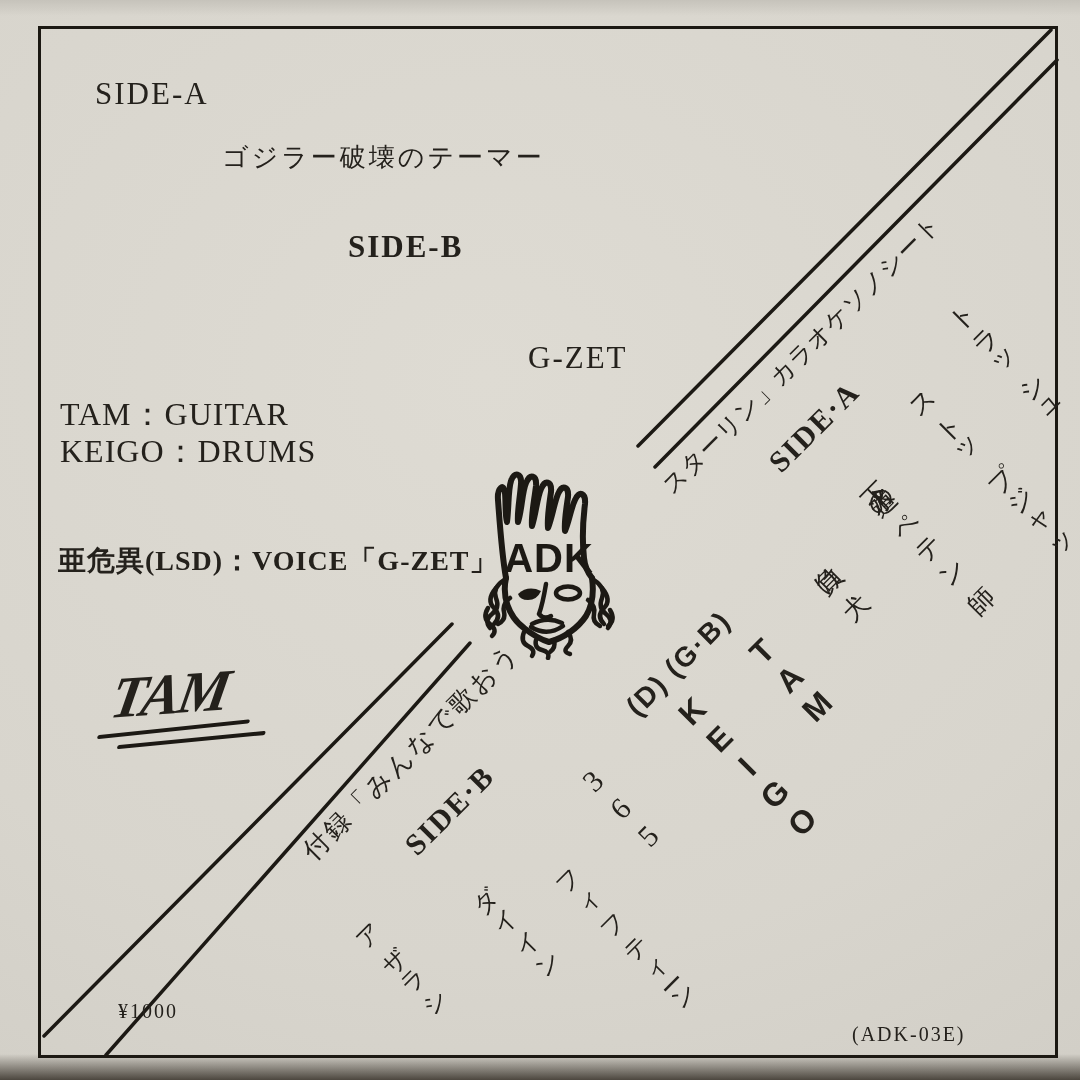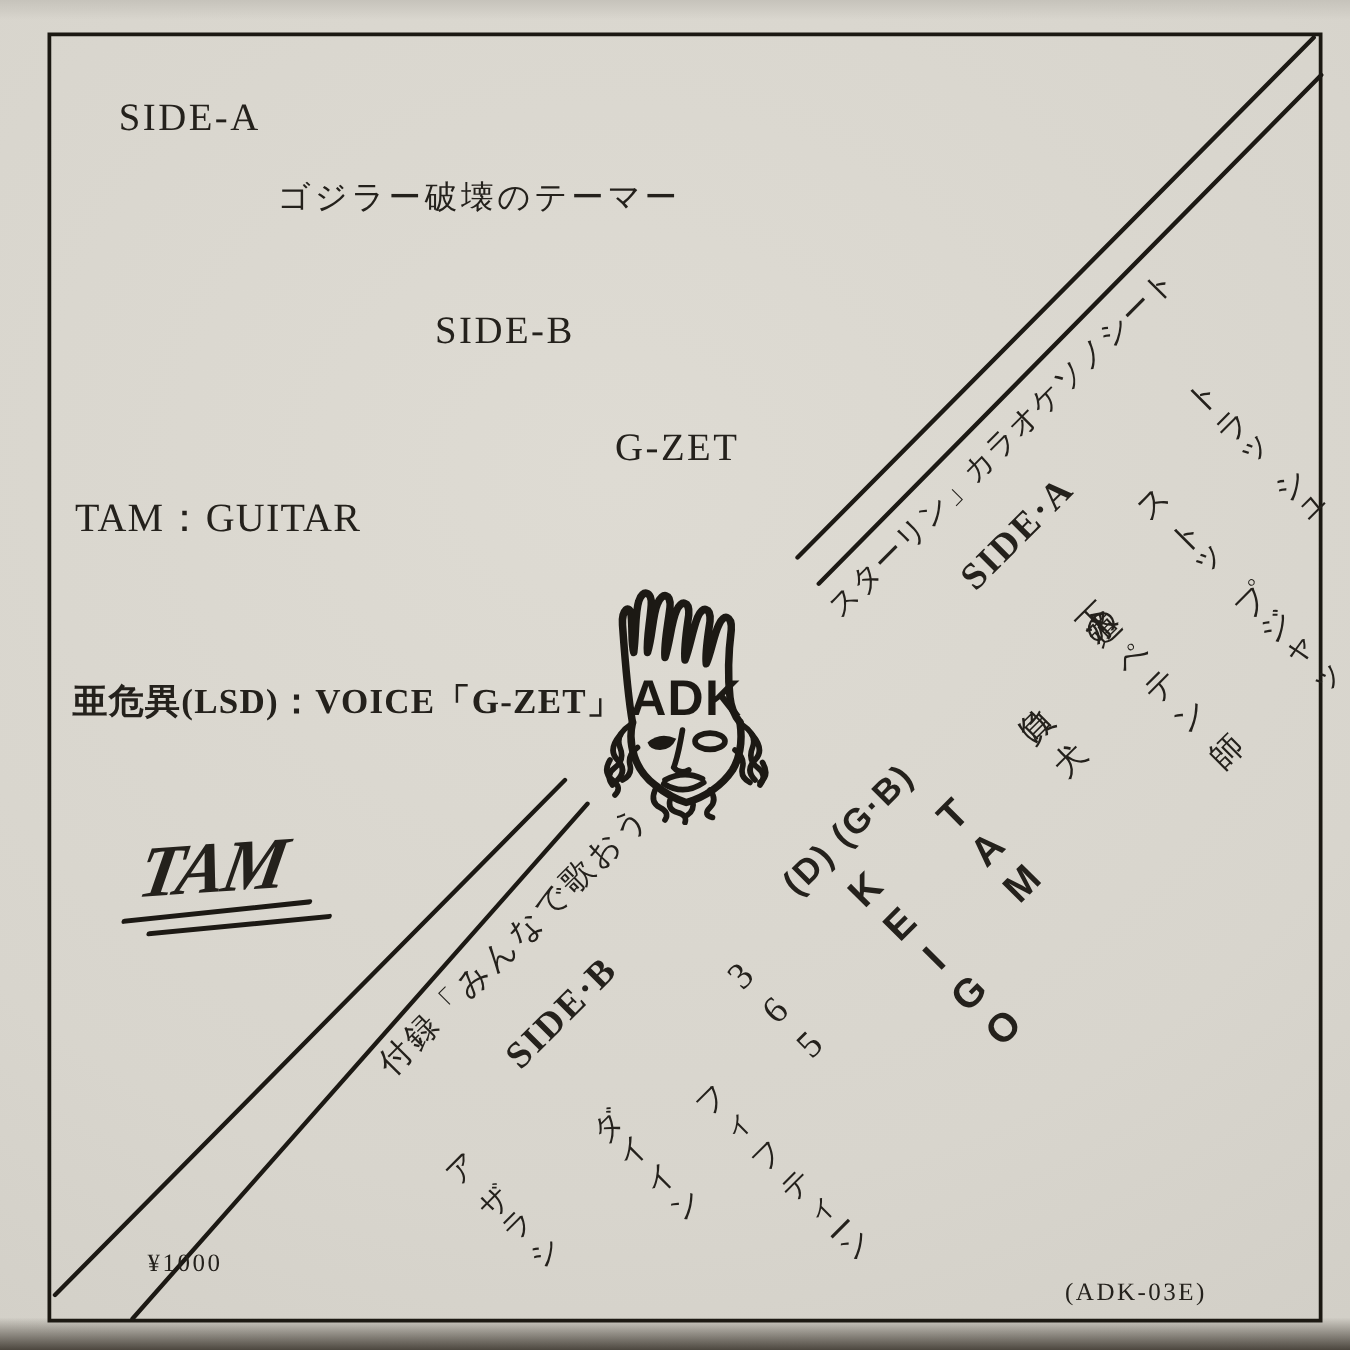--- a/index.html
+++ b/index.html
@@ -51,25 +51,26 @@
     <g stroke="#1c1914" stroke-width="3.5" stroke-linecap="round" fill="none">
       <line x1="44" y1="1036" x2="452" y2="624"></line>
       <line x1="106" y1="1055" x2="470" y2="643"></line>
       <line x1="638" y1="446" x2="1051" y2="30"></line>
       <line x1="655" y1="467" x2="1057" y2="60"></line>
     </g>
   </svg>
 
   <div class="t side-label" style="left:95px;top:76px;">SIDE-A</div>
   <div class="t jp-title" style="left:176px;top:140px;margin-left:46px;">ゴジラー破壊のテーマー</div>
-  <div class="t side-label" style="left:348px;top:246px;">SIDE-B</div>
-  <div class="t side-label" style="left:492px;top:340px;">G-ZET</div>
+  <div class="t side-label" style="left:348px;top:229px;font-weight:bold;">SIDE-B</div>
+  <div class="t side-label" style="left:528px;top:340px;">G-ZET</div>
 
   <div class="t credits" style="left:60px;top:396px;">
     <div>TAM：GUITAR</div>
+    <div>KEIGO：DRUMS</div>
   </div>
   <div class="t voice" style="left:58px;top:522px;margin-top:20px;">亜危異(LSD)：VOICE「G-ZET」</div>
 
 
   <div class="signature">
     <span>TAM</span>
     <i class="u1"></i><i class="u2"></i>
   </div>
 
   <svg style="position:absolute;left:476px;top:456px;" width="146" height="204" viewBox="0 0 146 204">

